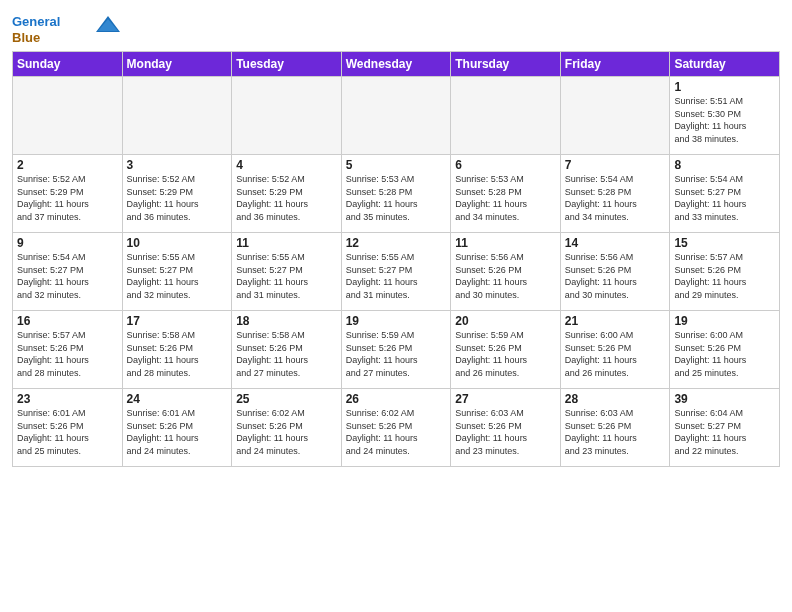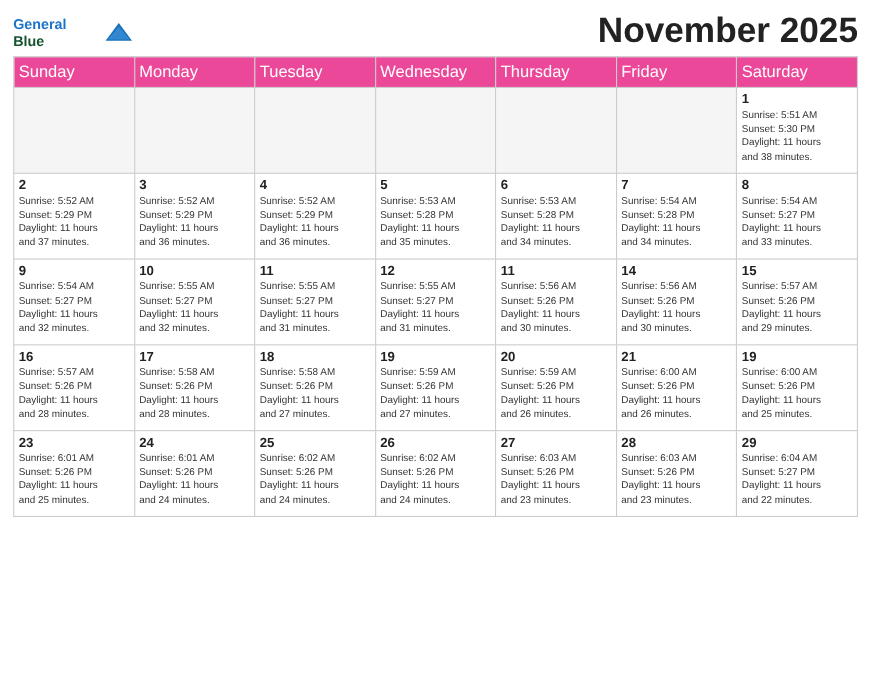--- a/index.html
+++ b/index.html
@@ -17,21 +17,20 @@
       padding: 10px 12px;
     }
     .header {
       display: flex;
       justify-content: space-between;
       align-items: flex-start;
       margin-bottom: 6px;
     }
     .logo {
       display: flex;
-      align-items: center;
       margin-top: 4px;
       gap: 32px;
     }
     .logo-text {
       font-size: 13px;
       color: #333;
       font-weight: bold;
       line-height: 1.2;
     }
     .logo-text span {
@@ -54,24 +53,24 @@
     .location {
       font-size: 14px;
       color: #444;
     }
     .calendar {
       width: 100%;
       border-collapse: collapse;
       table-layout: fixed;
     }
     .calendar th {
-      background: #ec4899;
+      background: #6d28d9;
       color: #fff;
-      font-size: 15px;
-      font-weight: normal;
+      font-size: 12px;
+      font-weight: bold;
       padding: 5px 4px;
       text-align: left;
       border: 1px solid #ccc;
     }
     .calendar td {
       border: 1px solid #ccc;
       vertical-align: top;
       padding: 3px 4px;
       font-size: 9.5px;
       color: #222;
@@ -98,30 +97,29 @@
     }
   </style>
 </head>
 <body>
 
 <div class="page">
   <div class="header">
     <div class="logo">
       <div>
         <div class="logo-text">
-          <span>General</span><br><span style="color:#14532d">Blue</span>
+          <span>General</span><br><span style="color:#a16207">Blue</span>
         </div>
       </div>
       <svg class="logo-icon" viewBox="0 0 28 22" xmlns="http://www.w3.org/2000/svg">
         <polygon points="14,2 26,18 2,18" fill="#1a6fba"></polygon>
         <polygon points="14,5 24,17 4,17" fill="#4aa0e6" opacity="0.5"></polygon>
       </svg>
     </div>
     <div class="title-block">
-      <div class="month-title">November 2025</div>
     </div>
   </div>
 
   <table class="calendar">
     <thead>
       <tr>
       <th>Sunday</th>
           <th>Monday</th>
           <th>Tuesday</th>
           <th>Wednesday</th>
@@ -336,21 +334,21 @@
 and 23 minutes.</div>
           </td>
           <td>
             <span class="day-num">28</span>
             <div class="day-info" style="white-space: pre-line;">Sunrise: 6:03 AM
 Sunset: 5:26 PM
 Daylight: 11 hours
 and 23 minutes.</div>
           </td>
           <td>
-            <span class="day-num">29</span>
+            <span class="day-num">39</span>
             <div class="day-info" style="white-space: pre-line;">Sunrise: 6:04 AM
 Sunset: 5:27 PM
 Daylight: 11 hours
 and 22 minutes.</div>
           </td>
         </tr>
       </tbody>
   </table>
 </div>
 

